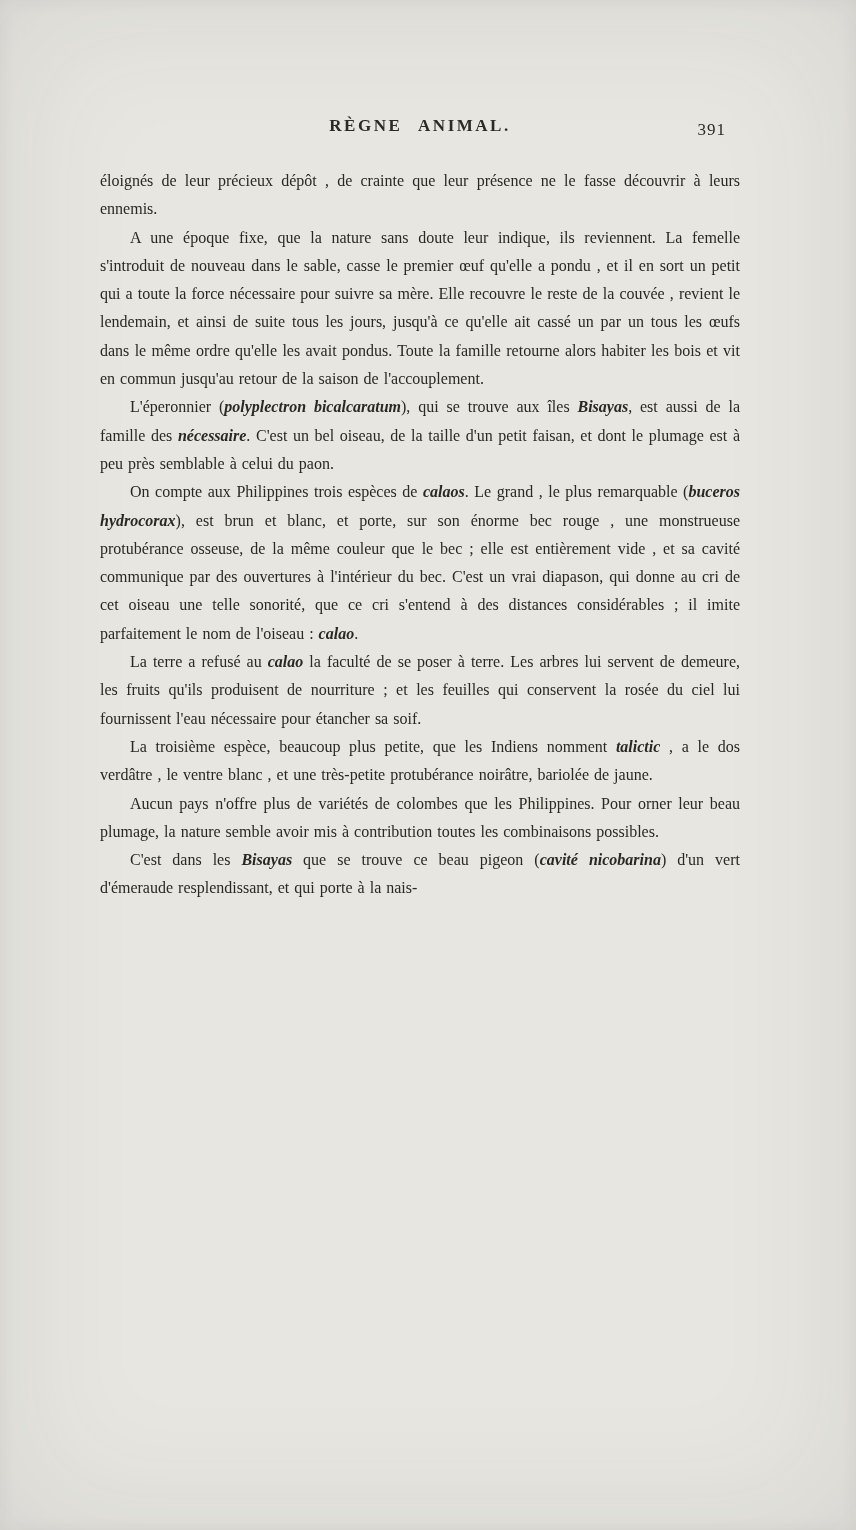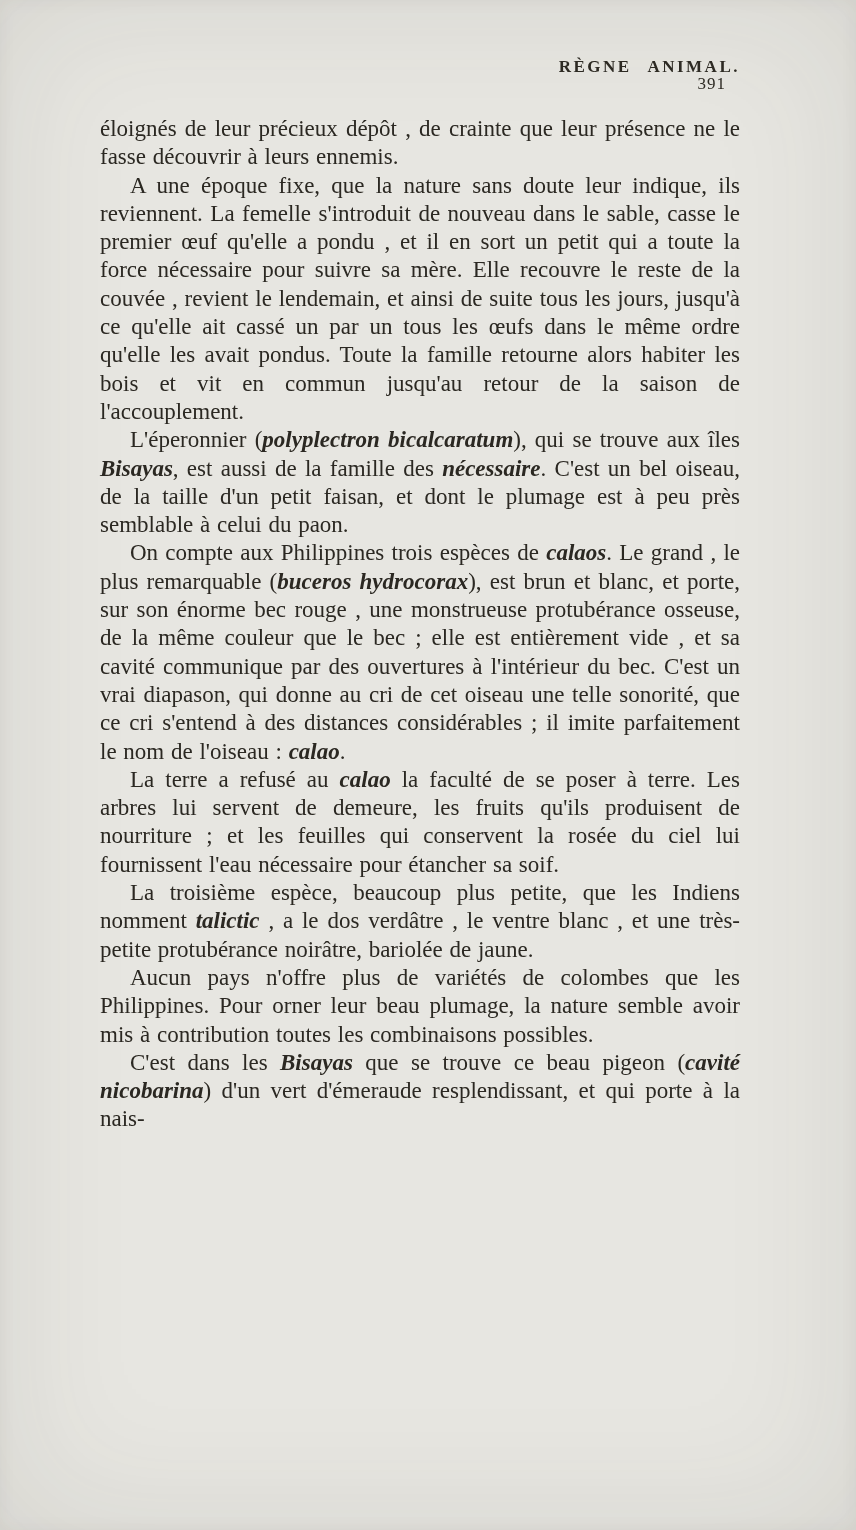--- a/index.html
+++ b/index.html
@@ -14,42 +14,42 @@
   }
   
   .scan-surface {
     position: absolute;
     inset: 0;
     box-shadow: inset 0 0 140px rgba(60,55,45,0.10), inset 0 0 18px rgba(60,55,45,0.06);
     pointer-events: none;
   }
   .page-header {
     position: relative;
-    margin: 57px 116px 0 100px;
+    margin: 116px 116px 0 100px;
     height: 28px;
-    text-align: right;
+    text-align: center;
   }
   .running-title {
     font-size: 17px;
     font-weight: 700;
     letter-spacing: 2.5px;
     word-spacing: 10px;
     color: #2d2a23;
   }
   .page-number {
     position: absolute;
     right: 14px;
-    top: 17px;
+    top: 4px;
     font-size: 17px;
     letter-spacing: 1px;
     color: #2d2a23;
   }
   .page-text {
-    margin: 30px 116px 0 100px;
-    font-size: 23px;
+    margin: 23px 116px 0 100px;
+    font-size: 16px;
     line-height: 28.3px;
     text-align: justify;
     word-spacing: 1px;
   }
   .para { margin: 0; }
   .para.indent { text-indent: 30px; }
   .para i { font-style: italic; font-weight: bold; }
 </style>
 </head>
 <body>

